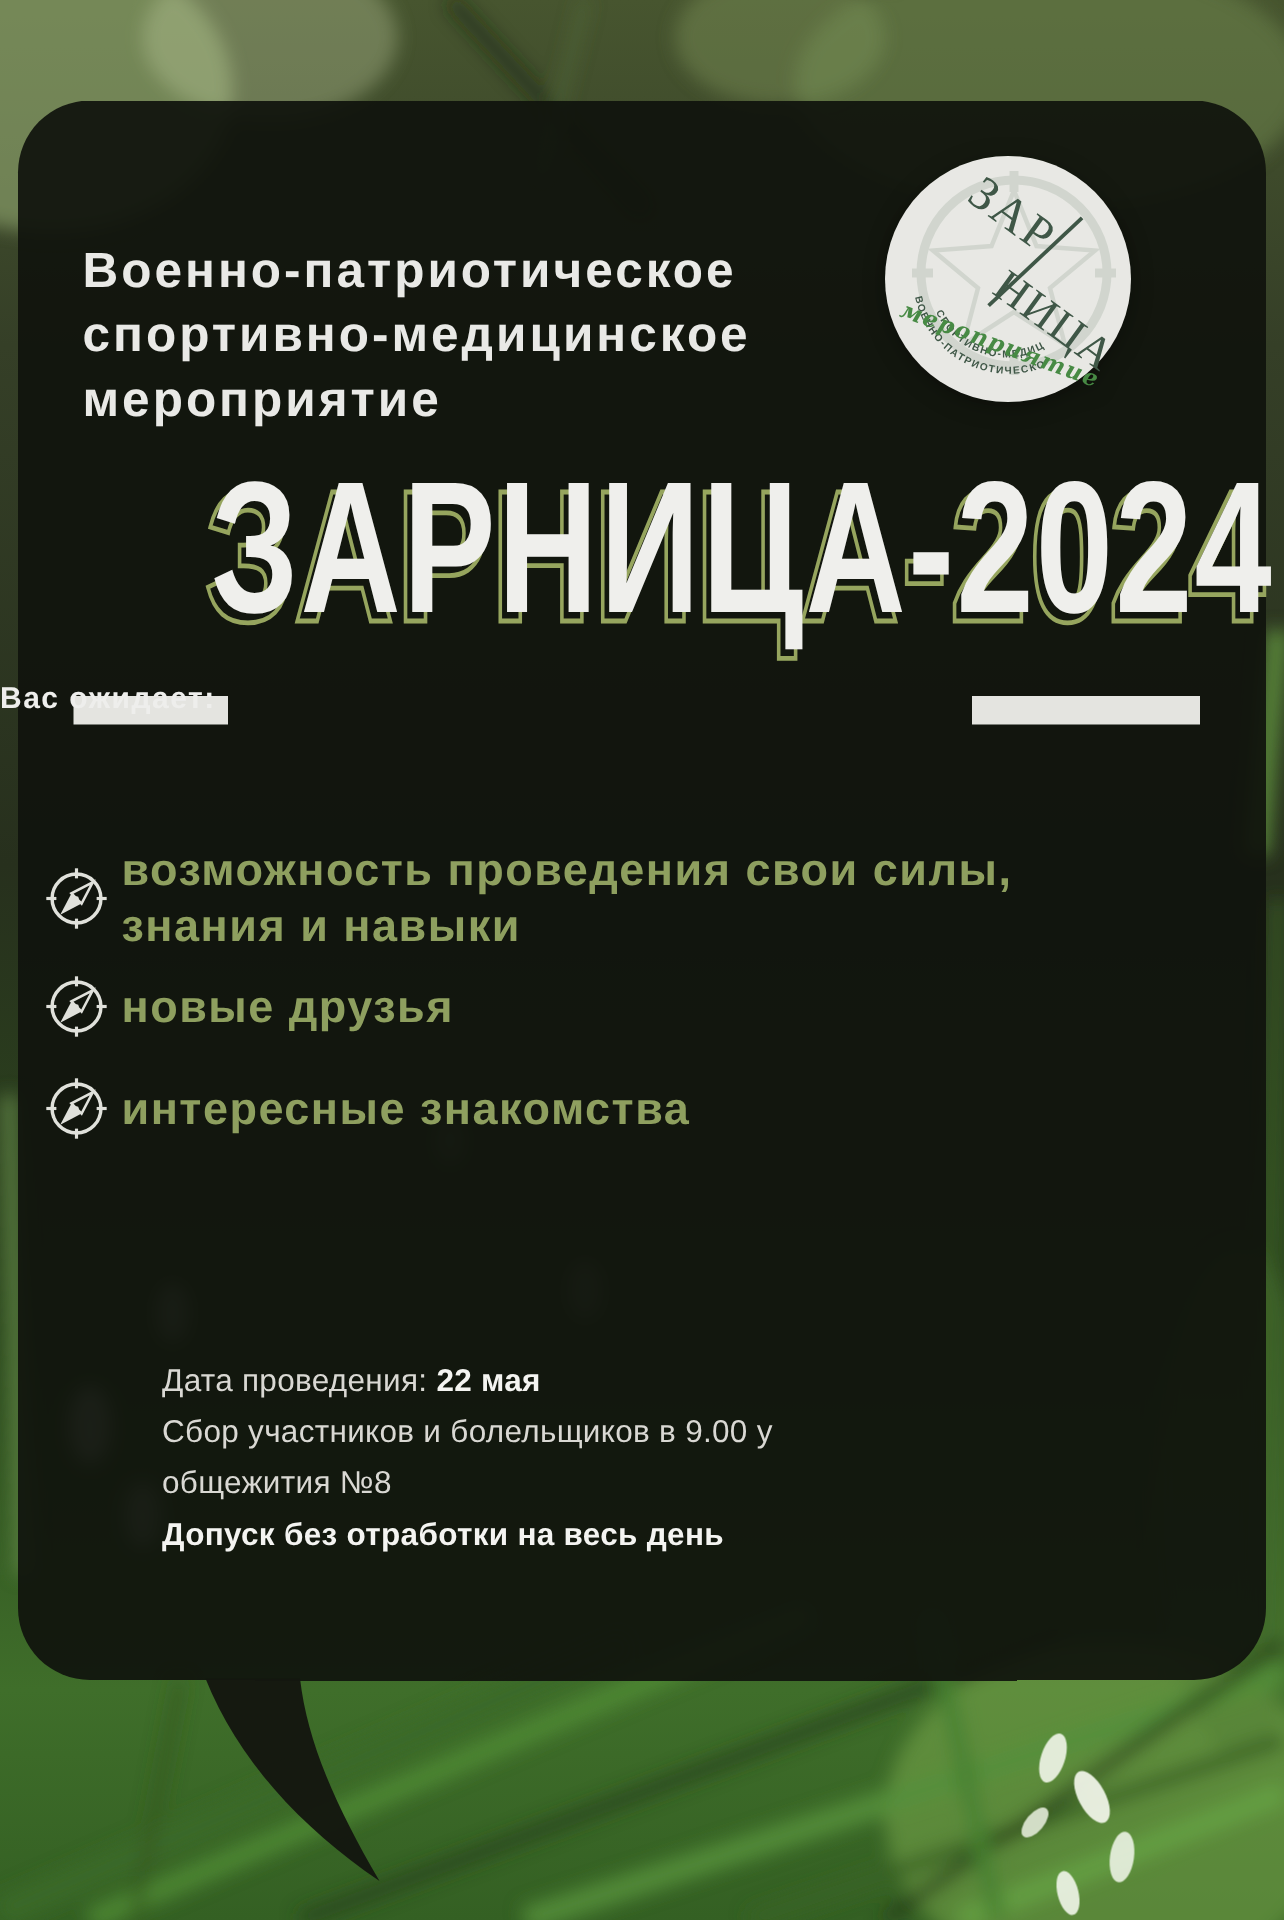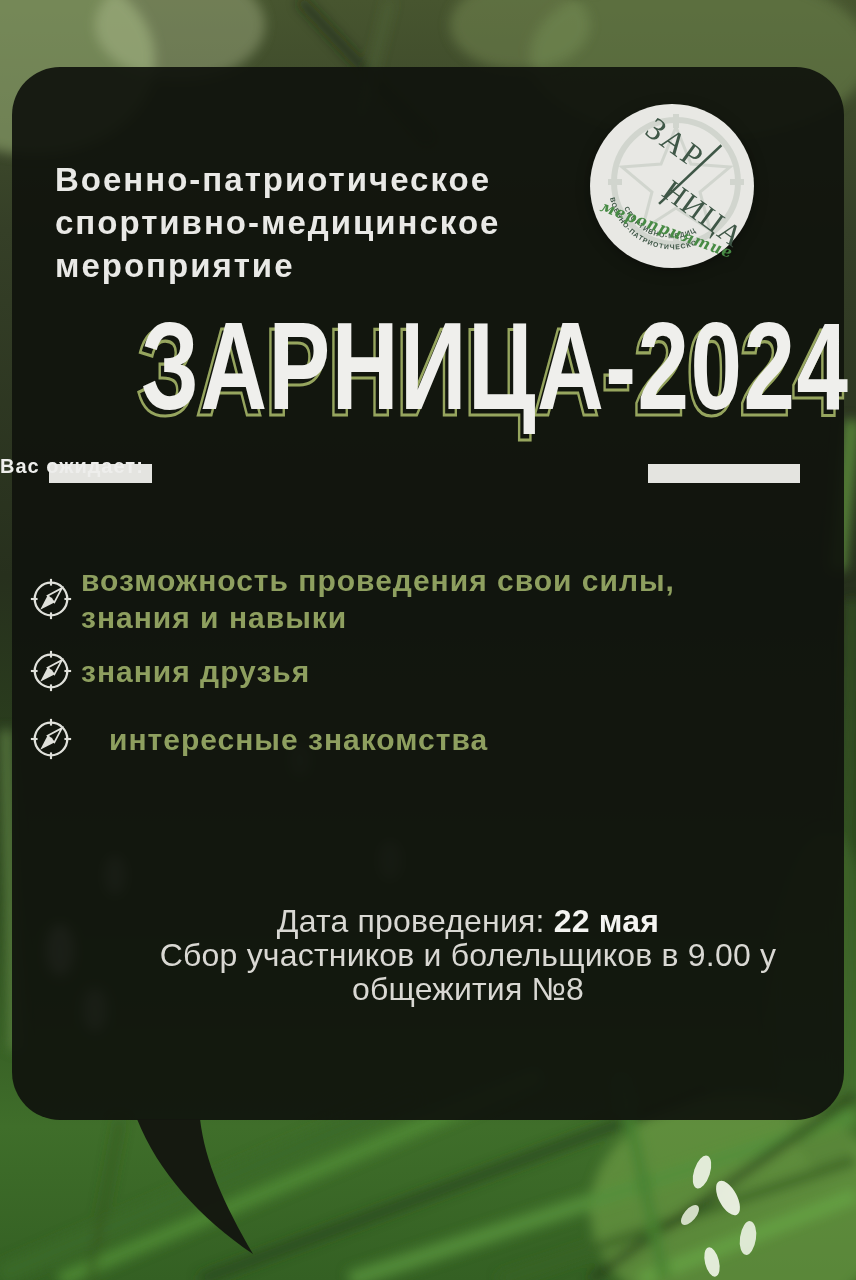--- a/index.html
+++ b/index.html
@@ -44,30 +44,30 @@
     left:0;top:455px;width:856px;text-align:left;
     color:#eeeeec;font-size:20px;font-weight:bold;letter-spacing:1px;
   }
   .bar{background:#e4e4e0;height:19px;top:464px;}
   .bar-left{left:49px;width:103px;}
   .bar-right{left:648px;width:152px;}
   
   .bullets{left:28px;top:562px;width:800px;list-style:none;margin:0;padding:0;}
   .bullets li{display:flex;align-items:center;margin:0 0 22px 0;}
   .bullets li:first-child{margin-bottom:12px;}
-  .bullets li:nth-child(3){margin-bottom:24px;gap:28px;}
+  .bullets li:nth-child(3){margin-bottom:24px;}
   .bullet-icon{flex:0 0 46px;width:46px;height:46px;margin-right:7px;}
   .bullet-text{
     color:#8e9f5f;font-size:30px;font-weight:bold;letter-spacing:1px;
     line-height:37px;white-space:pre-line;
   }
   
   .details{
-    right:28px;top:904px;width:720px;text-align:center;
-    color:#d9d8d3;font-size:32px;font-weight:400;line-height:34px;
+    right:28px;top:904px;width:720px;text-align:left;
+    color:#d9d8d3;font-size:21px;font-weight:400;line-height:34px;
     letter-spacing:0.2px;
   }
   .details .strong{color:#f4f4f1;font-weight:bold;}
   .details .pre{white-space:pre-line;}
   .details .admission{margin-top:1px;}
   
   .tail{left:0px;top:1100px;width:320px;height:180px;}
 </style>
 </head>
 <body>
@@ -197,21 +197,21 @@
       <line x1="24" y1="3" x2="24" y2="10" stroke="#e0e1db" stroke-width="2.2"></line>
       <line x1="24" y1="38" x2="24" y2="45" stroke="#e0e1db" stroke-width="2.2"></line>
       <line x1="3" y1="24" x2="10" y2="24" stroke="#e0e1db" stroke-width="2.2"></line>
       <line x1="38" y1="24" x2="45" y2="24" stroke="#e0e1db" stroke-width="2.2"></line>
       <g transform="rotate(45 24 24)">
         <path d="M24,8 L29,24 L19,24 Z" fill="none" stroke="#e0e1db" stroke-width="1.8"></path>
         <path d="M24,40 L29,24 L19,24 Z" fill="#e0e1db"></path>
       </g>
       <circle cx="24" cy="24" r="1.6" fill="#e0e1db"></circle>
     </svg>
-    <span class="bullet-text">знания друзья</span>
+    <span class="bullet-text">новые друзья</span>
   </li>
   <li>
     <svg class="bullet-icon" viewBox="0 0 48 48">
       <circle cx="24" cy="24" r="17" fill="none" stroke="#e0e1db" stroke-width="2.4"></circle>
       <line x1="24" y1="3" x2="24" y2="10" stroke="#e0e1db" stroke-width="2.2"></line>
       <line x1="24" y1="38" x2="24" y2="45" stroke="#e0e1db" stroke-width="2.2"></line>
       <line x1="3" y1="24" x2="10" y2="24" stroke="#e0e1db" stroke-width="2.2"></line>
       <line x1="38" y1="24" x2="45" y2="24" stroke="#e0e1db" stroke-width="2.2"></line>
       <g transform="rotate(45 24 24)">
         <path d="M24,8 L29,24 L19,24 Z" fill="none" stroke="#e0e1db" stroke-width="1.8"></path>
@@ -220,13 +220,14 @@
       <circle cx="24" cy="24" r="1.6" fill="#e0e1db"></circle>
     </svg>
     <span class="bullet-text">интересные знакомства</span>
   </li>
 </ul>
 
 <div class="abs details">
   <div><span>Дата проведения:</span> <span class="strong">22 мая</span></div>
   <div class="pre">Сбор участников и болельщиков в 9.00 у
 общежития №8</div>
+  <div class="strong admission">Допуск без отработки на весь день</div>
 </div>
 
 </body></html>

